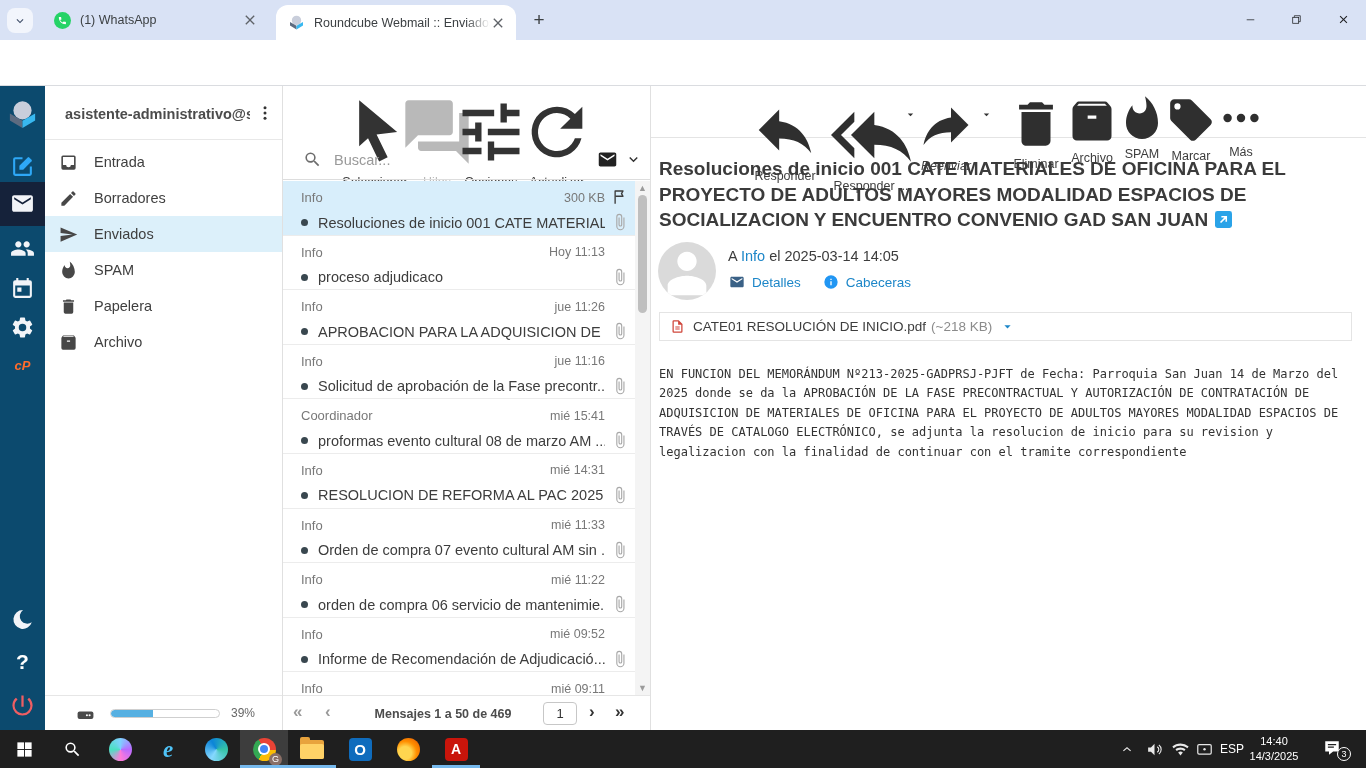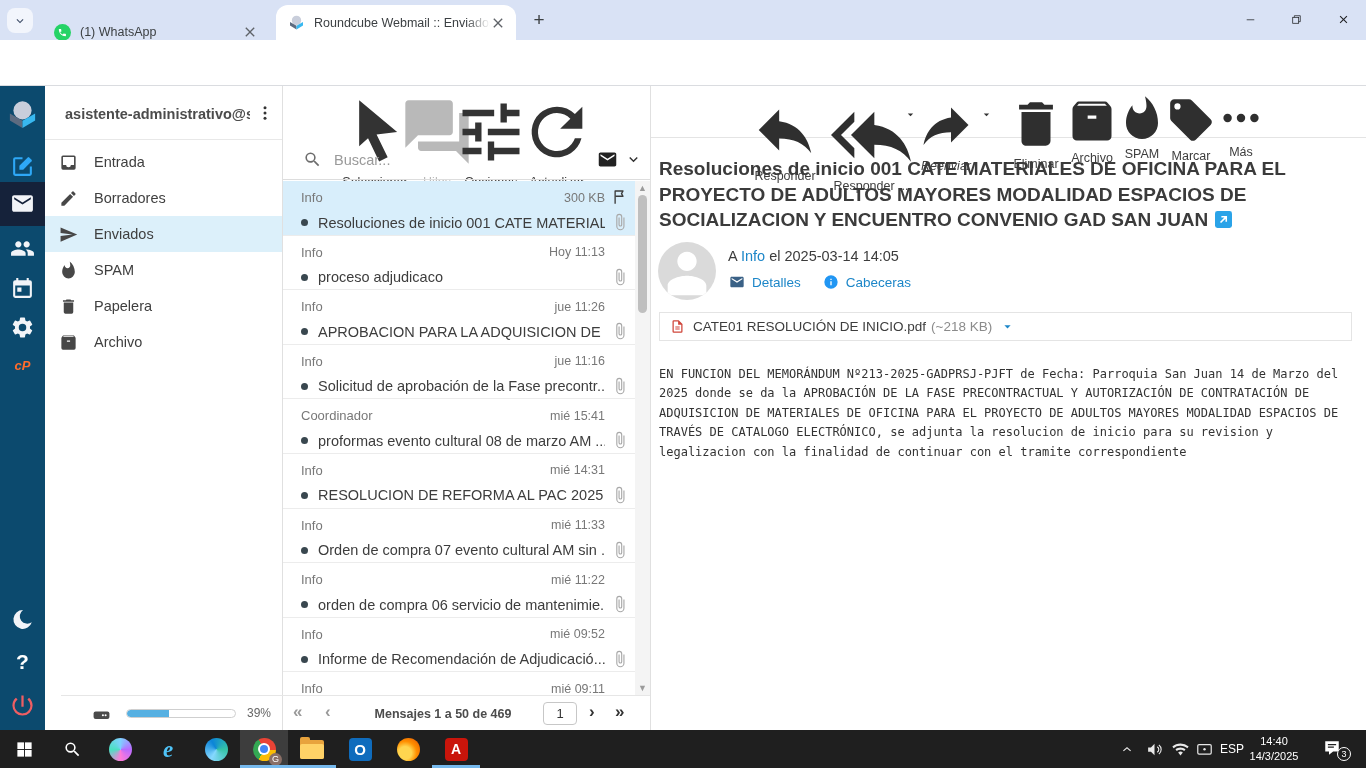--- a/index.html
+++ b/index.html
@@ -5,21 +5,21 @@
   * { margin:0; padding:0; box-sizing:border-box; }
   html,body { width:1366px; height:768px; overflow:hidden; font-family:"Liberation Sans",sans-serif; background:#fff; }
   .abs { position:absolute; }
   svg { display:block; }
   .icon svg { width:100%; height:100%; }
 
   
   #tabstrip { position:absolute; left:0; top:0; width:1366px; height:40px; background:#d9e2f5; }
   #tabsearch { left:7px; top:8px; width:26px; height:25px; border-radius:8px; background:rgba(255,255,255,.65); color:#42506b; display:flex; align-items:center; justify-content:center; }
   #tabsearch .icon { width:14px; height:14px; }
-  .tab { top:12px; height:40px; display:flex; align-items:center; }
+  .tab { top:0; height:40px; display:flex; align-items:center; }
   #tab-whatsapp { left:40px; width:228px; padding:0 10px 0 14px; }
   #tab-whatsapp .favicon { width:17px; height:17px; border-radius:50%; background:#25d366; color:#fff; padding:3px; }
   .tab .title { flex:1; margin-left:9px; font-size:12.5px; color:#3c4043; white-space:nowrap; overflow:hidden; }
   .tab .close { width:16px; height:16px; color:#5f6368; flex:none; }
   #tab-active { left:276px; width:240px; background:#fff; border-radius:12px 12px 0 0; top:5px; height:35px; padding:0 10px 0 12px; }
   #tab-active .favicon { width:17px; height:17px; }
   #tab-active .title { position:relative; }
   #tab-active .title::after{ content:""; position:absolute; right:0; top:0; bottom:0; width:24px; background:linear-gradient(90deg,rgba(255,255,255,0),#fff); }
   #newtab { left:528px; top:9px; width:22px; height:22px; color:#3c4043; font-size:19px; line-height:21px; text-align:center; }
   .winbtn { top:0; width:34px; height:38px; display:flex; align-items:center; justify-content:center; color:#202124; }
@@ -58,21 +58,21 @@
   
   #folders { left:45px; top:0; width:238px; height:644px; border-right:1px solid #e0e0e0; }
   #acct-header { left:0; top:0; width:237px; height:54px; border-bottom:1px solid #e8e8e8; }
   #acct-name { position:absolute; left:20px; top:20px; width:185px; font-size:14.5px; font-weight:700; color:#4c4c4c; white-space:nowrap; overflow:hidden; }
   #acct-menu { position:absolute; right:8px; top:18px; width:18px; height:18px; color:#333; }
   #folder-list { left:0; top:58px; width:237px; }
   .folder-row { height:36px; display:flex; align-items:center; padding-left:14px; }
   .folder-row.selected { background:#dcf0fa; }
   .folder-row .icon { width:19px; height:19px; color:#474747; flex:none; }
   .folder-row .flabel { margin-left:16px; font-size:14.5px; color:#3f3f3f; }
-  #storage { left:16px; top:609px; width:237px; height:35px; border-top:1px solid #e6e6e6; }
+  #storage { left:0; top:609px; width:237px; height:35px; border-top:1px solid #e6e6e6; }
   #disk-ic { position:absolute; left:30px; top:8px; width:21px; height:19px; color:#4a4a4a; }
   #quota-bar { position:absolute; left:65px; top:13px; width:110px; height:9px; border:1px solid #cfcfcf; border-radius:5px; background:#fff; overflow:hidden; }
   #quota-fill { height:100%; background:#56b0e2; border-radius:5px 0 0 5px; }
   #quota-label { position:absolute; left:186px; top:10px; font-size:12px; color:#666; }
 
   
   #listpane { left:283px; top:0; width:368px; height:644px; border-right:1px solid #e0e0e0; }
   .ltb-btn { position:absolute; top:8px; width:76px; text-align:center; color:#3d3d3d; }
   .ltb-btn .icon { width:22px; height:22px; margin:0 auto; color:#333; }
   .ltb-btn .lbl { font-size:12.5px; margin-top:5px; }

